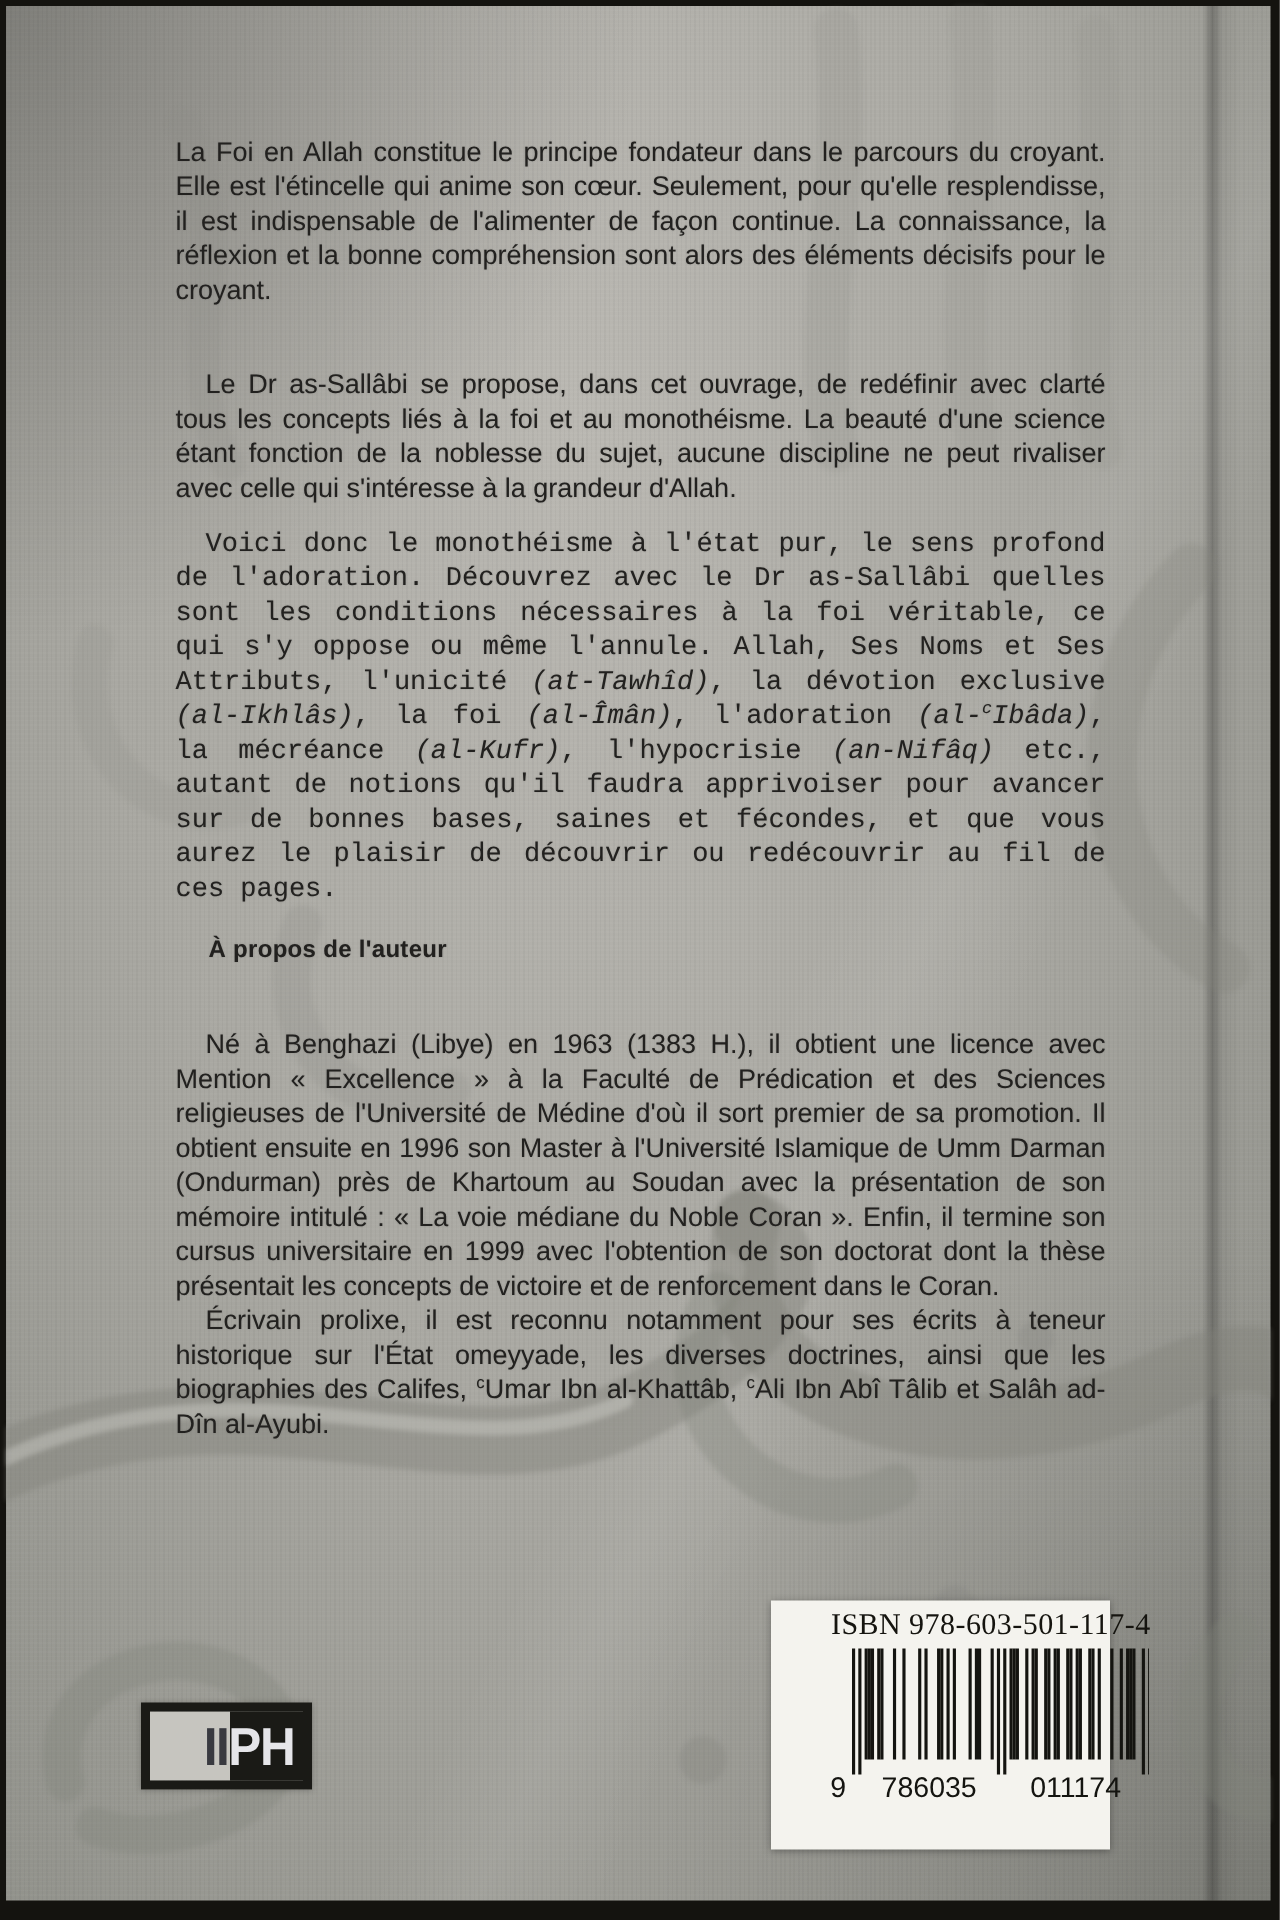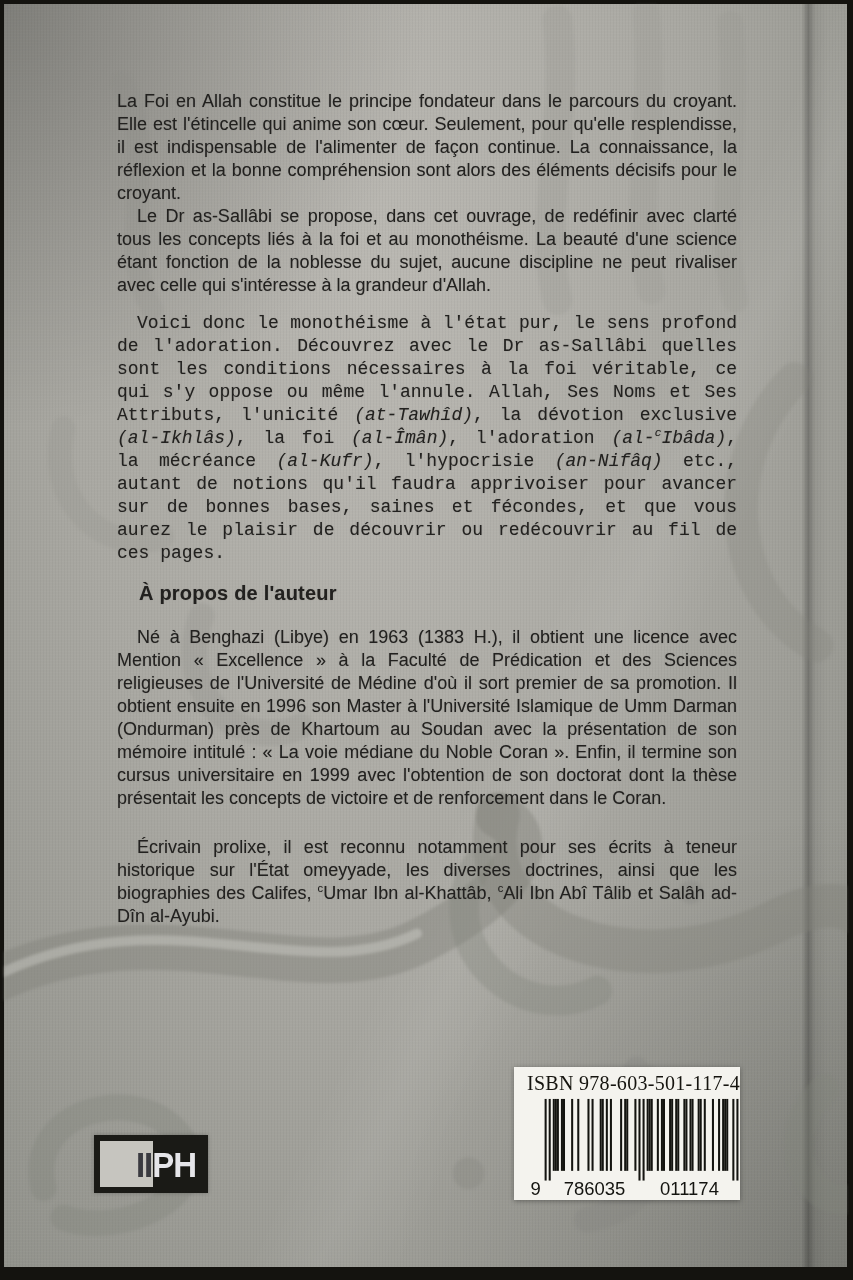--- a/index.html
+++ b/index.html
@@ -30,49 +30,49 @@
   }
   .title-block{
     float:left;width:250px;margin:2px 10px 4px 0;
     font-family:"Liberation Serif", serif;
     text-align:right;color:#26251f;
   }
   .t-line{line-height:47px;white-space:nowrap;}
   .t-small{font-size:30px;letter-spacing:.5px;}
   .t-big{font-size:43px;font-weight:bold;letter-spacing:1px;}
   .text-col p{margin:0;}
-  p.para{text-indent:20px;}
-  p.gap-s{margin-top:26px;}
+  p.para{text-indent:20px;margin-top:40px;}
+  p.gap-s{margin-top:0;}
   p.gap-m{margin-top:15px;font-family:Liberation Mono, monospace;}
   h2.about{
-    font-size:20px;font-weight:bold;line-height:23px;
+    font-size:16px;font-weight:bold;line-height:23px;
     margin:17px 0 21px 22px;text-align:left;letter-spacing:.2px;
   }
   .it{font-style:italic;}
   .sup{font-size:.62em;vertical-align:super;line-height:0;}
   
   .logo{
     position:absolute;left:90px;top:1131px;width:114px;height:58px;
     box-sizing:border-box;border:6px solid var(--logo_dark,#1a1a16);
     background:linear-gradient(90deg, var(--logo_light,#c6c5bf) 0 52%, var(--logo_dark,#1a1a16) 52% 100%);
     display:flex;align-items:center;justify-content:center;
     box-shadow:0 0 4px rgba(0,0,0,.25);
     padding-left:30px;
   }
   .logo span{
     color:#ffffff;mix-blend-mode:difference;
     font-weight:bold;font-size:33px;letter-spacing:-1px;
     transform:scaleY(1.08);line-height:1;
   }
   
   .isbn-label{
-    position:absolute;left:510px;top:1063px;width:226px;height:133px;
+    position:absolute;left:510px;top:1063px;width:226px;height:166px;
     background:var(--label_bg,#f4f3ee);
     box-shadow:0 1px 5px rgba(0,0,0,.35);
-    display:flex;flex-direction:column;align-items:flex-end;
+    display:flex;flex-direction:column;align-items:flex-start;
     padding-top:5px;box-sizing:border-box;padding-left:40px;
   }
   .isbn-text{
     font-family:"Liberation Serif", serif;
     font-size:20px;color:#15140f;letter-spacing:.3px;white-space:nowrap;
   }
   .isbn-label svg{margin-top:2px;}
 </style>
 </head>
 <body>

